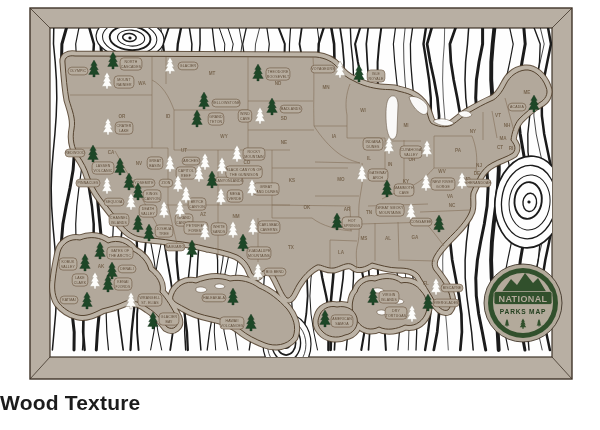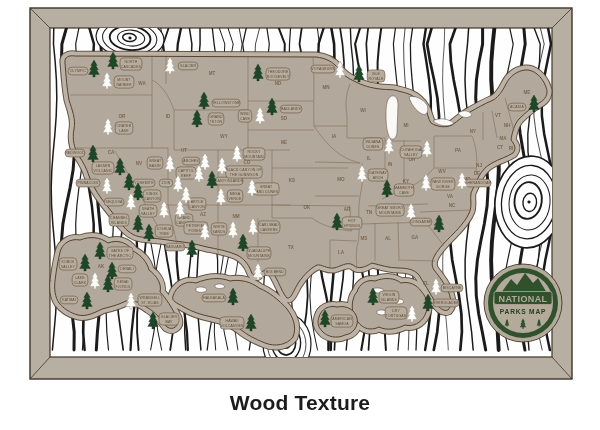--- a/index.html
+++ b/index.html
@@ -1,20 +1,20 @@
 <!DOCTYPE html>
 <html><head>
 <meta charset="utf-8">
 <style>
   html,body{margin:0;padding:0;background:#ffffff;}
   body{width:600px;height:430px;overflow:hidden;font-family:"Liberation Sans",sans-serif;}
   #stage{width:600px;height:430px;position:relative;}
   #map-svg{display:block;}
   #map-svg text{font-family:"Liberation Sans",sans-serif;}
-  .caption{width:600px;text-align:center;margin-top:6px;font-size:21px;font-weight:600;
+  .caption{width:600px;text-align:left;margin-top:6px;font-size:21px;font-weight:600;
            color:#1c1c1c;letter-spacing:.2px;font-family:"Liberation Sans",sans-serif;}
 </style>
 </head>
 <body>
 
 <div id="stage">
   <svg id="map-svg" width="600" height="385" viewBox="0 0 600 385" xmlns="http://www.w3.org/2000/svg">
       <rect x="30" y="8" width="542" height="371" fill="#b8afa3" stroke="#3f3428" stroke-width="1.4"></rect>
       <line x1="30" y1="8" x2="50" y2="28" stroke="#3f3428" stroke-width="0.8"></line>
       <line x1="572" y1="8" x2="552" y2="28" stroke="#3f3428" stroke-width="0.8"></line>

